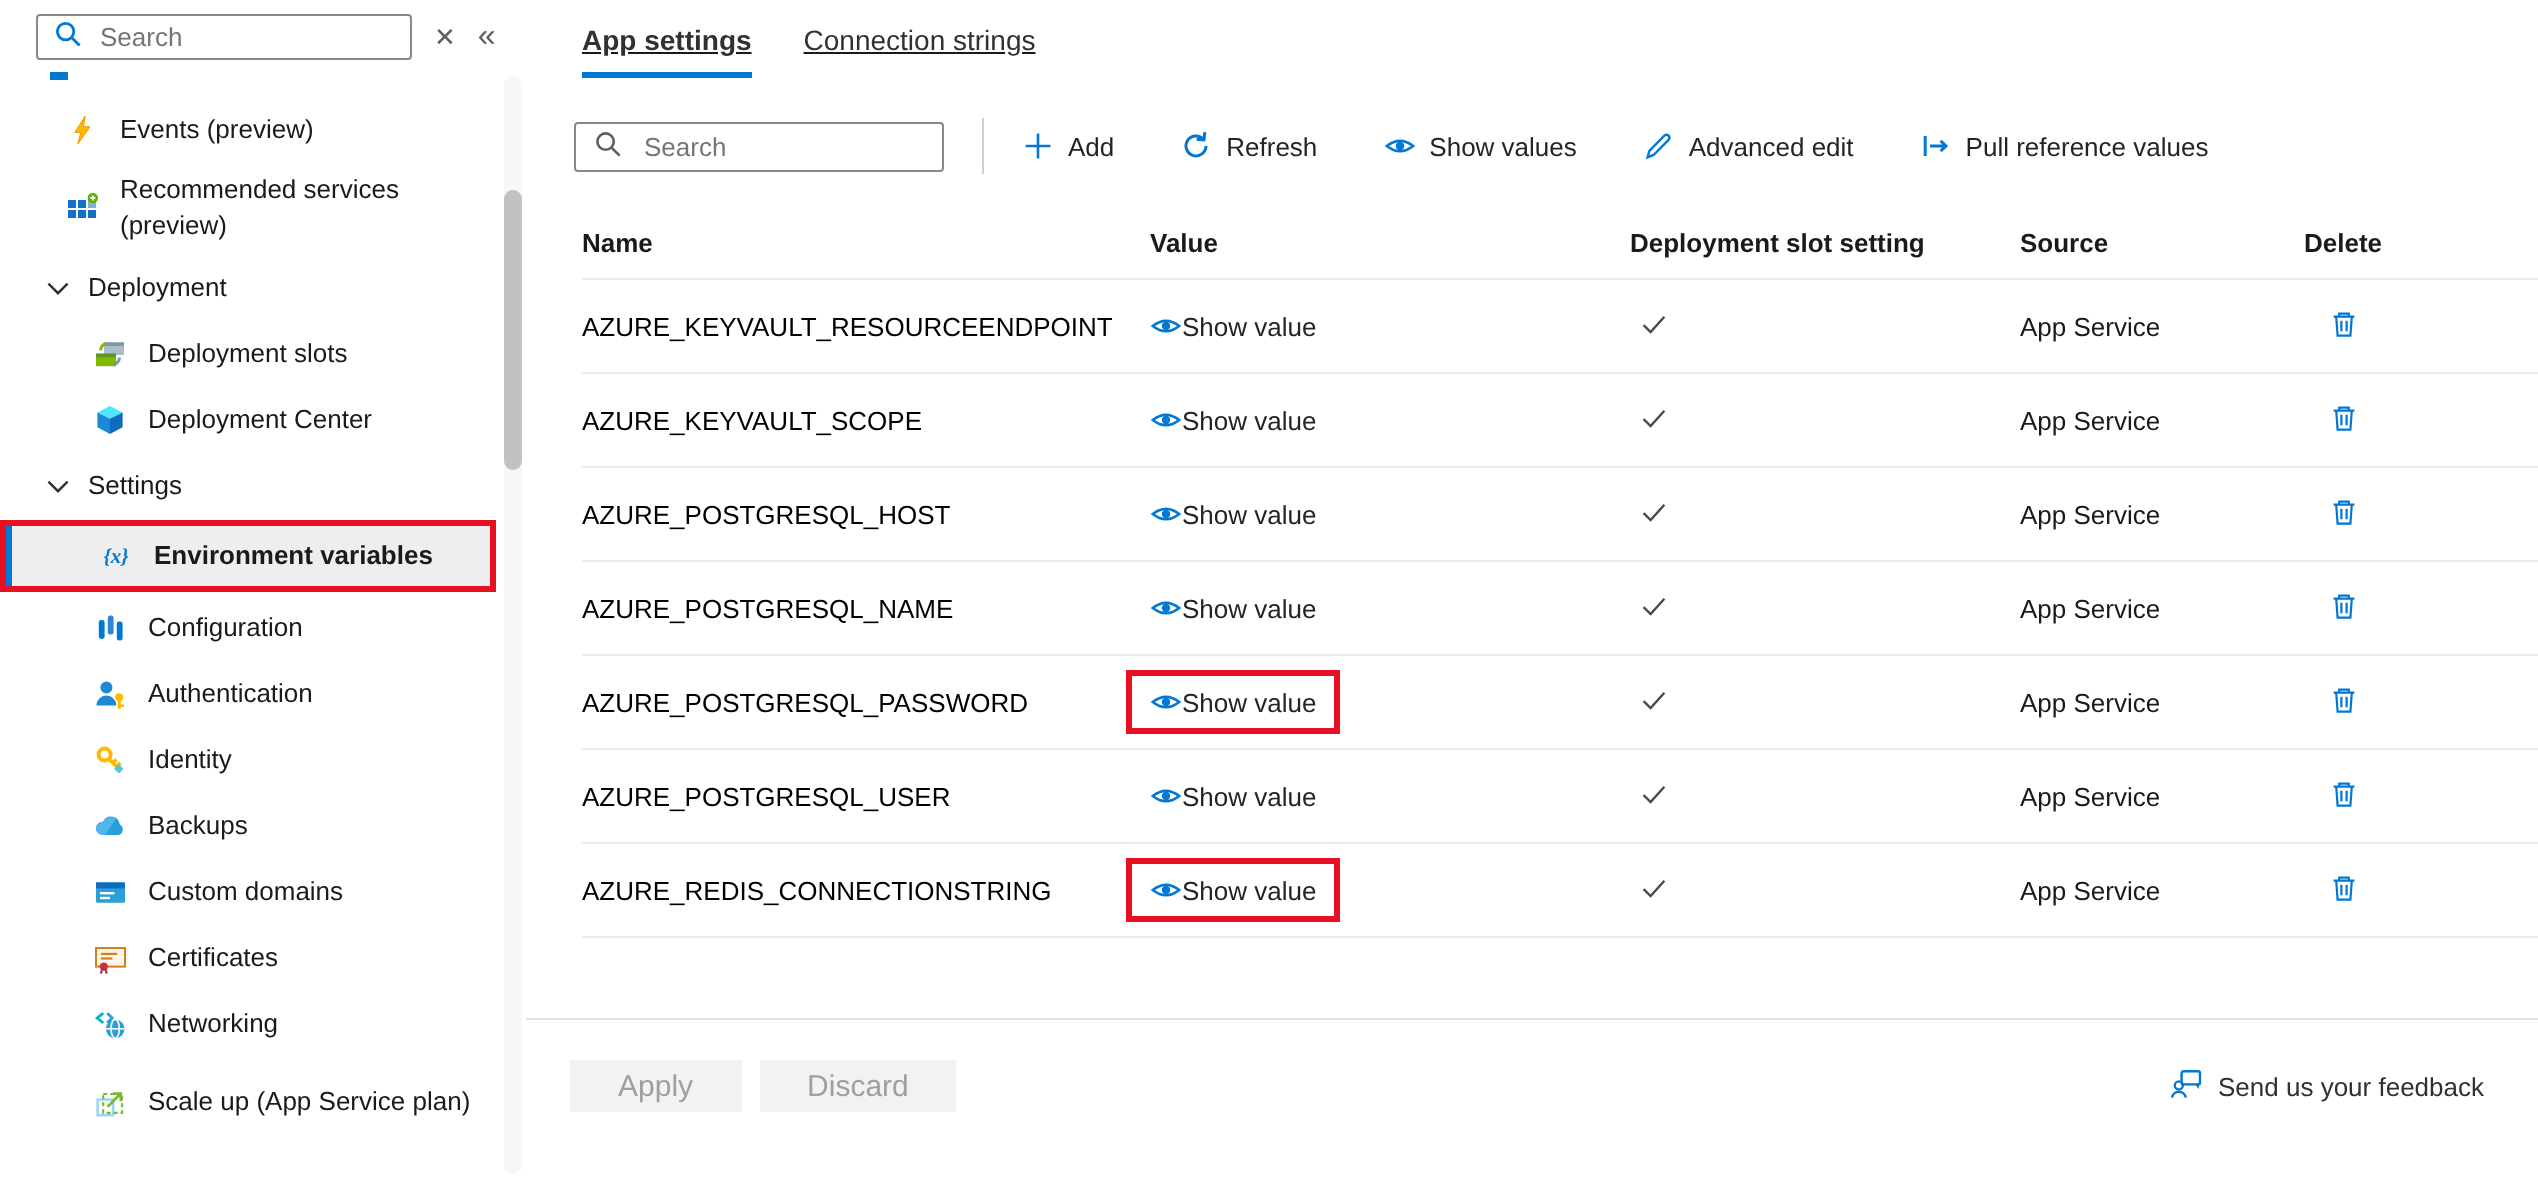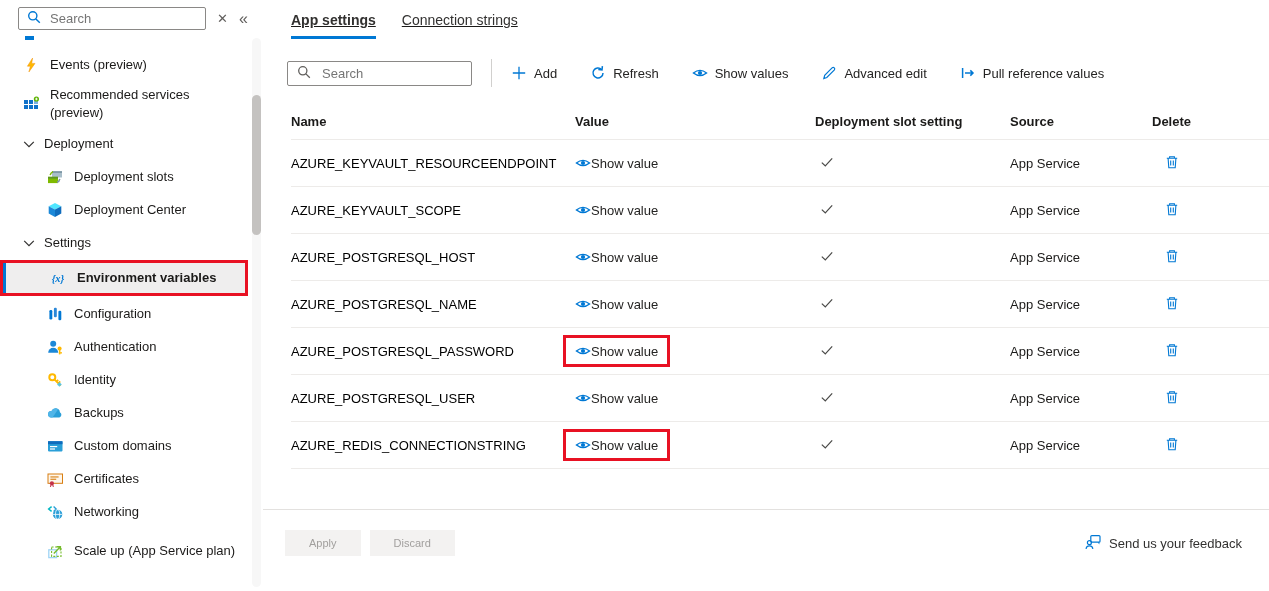--- a/index.html
+++ b/index.html
@@ -9,21 +9,21 @@
   
   .sidebar { position:absolute; left:0; top:0; width:263px; height:591px; background:#fff; }
   .sidebar-search-row { display:flex; align-items:center; padding:7px 4px 0 18px; gap:11px; }
   .sidebar-search { width:188px; height:23px; border:1px solid #8a8886; border-radius:2px;
     display:flex; align-items:center; gap:6px; padding:0 7px; background:#fff; }
   .sidebar-search input { border:none; outline:none; flex:1; min-width:0; font-family:inherit;
     font-size:13px; color:#323130; background:transparent; }
   .glyph-btn { color:#605e5c; font-size:13px; cursor:pointer; line-height:1; }
   .menu { margin-top:6px; position:relative; }
   .frag { width:9px; height:4px; background:#0078d4; margin:2px 0 8px 25px; }
-  .side-item { display:flex; align-items:center; min-height:33px; padding-left:22px; gap:11px; cursor:pointer; }
+  .side-item { display:flex; align-items:center; min-height:33px; padding-left:32px; gap:11px; cursor:pointer; }
   .side-item.group { padding-left:20px; gap:7px; }
   .side-item.sub { padding-left:46px; }
   .side-item .ic { width:17px; height:17px; flex:0 0 17px; display:flex; align-items:center; justify-content:center; }
   .side-item .lbl { line-height:1.35; max-width:165px; }
   .side-item.two-line { min-height:46px; }
   .annotated-box { border:3px solid #e81123; margin:1px 0; width:248px; }
   .annotated-box .side-item { min-height:30px; padding-left:43px; background:#efeeee;
     border-left:3px solid #0078d4; font-weight:bold; }
   .sb-track { position:absolute; right:2px; top:38px; bottom:4px; width:9px; background:#f7f7f7; border-radius:5px; }
   .sb-thumb { position:absolute; right:2px; top:95px; width:9px; height:140px; background:#c4c2c0; border-radius:5px; }
@@ -51,21 +51,21 @@
   .value-chip { display:inline-flex; align-items:center; gap:0; padding:5px 9px; margin-left:-12px;
     border:3px solid transparent; color:#252423; cursor:pointer; }
   .value-chip.annotated { border-color:#e81123; }
   .check { margin-left:4px; }
   .trash { margin-left:12px; cursor:pointer; display:inline-flex; }
 
   .footer-divider { margin-top:40px; border-top:1px solid #e3e1df; }
   .footer { display:flex; align-items:center; justify-content:space-between; margin:20px 27px 0 22px; }
   .btns { display:flex; gap:9px; }
   .btn-disabled { height:26px; padding:0 24px; background:#f3f2f1; color:#a19f9d; border:none;
-    font-family:inherit; font-size:11px; cursor:default; }
+    font-family:inherit; font-size:15px; cursor:default; }
   .feedback { display:flex; align-items:center; gap:8px; color:#323130; cursor:pointer; }
 </style>
 </head>
 <body>
 
 <div class="sidebar">
   <div class="sidebar-search-row">
     <div class="sidebar-search">
       <span class="ic"><svg width="16" height="16" viewBox="0 0 16 16" xmlns="http://www.w3.org/2000/svg">
             <circle cx="6.8" cy="6.8" r="4.1" fill="none" stroke="#0078d4" stroke-width="1.4"></circle>

